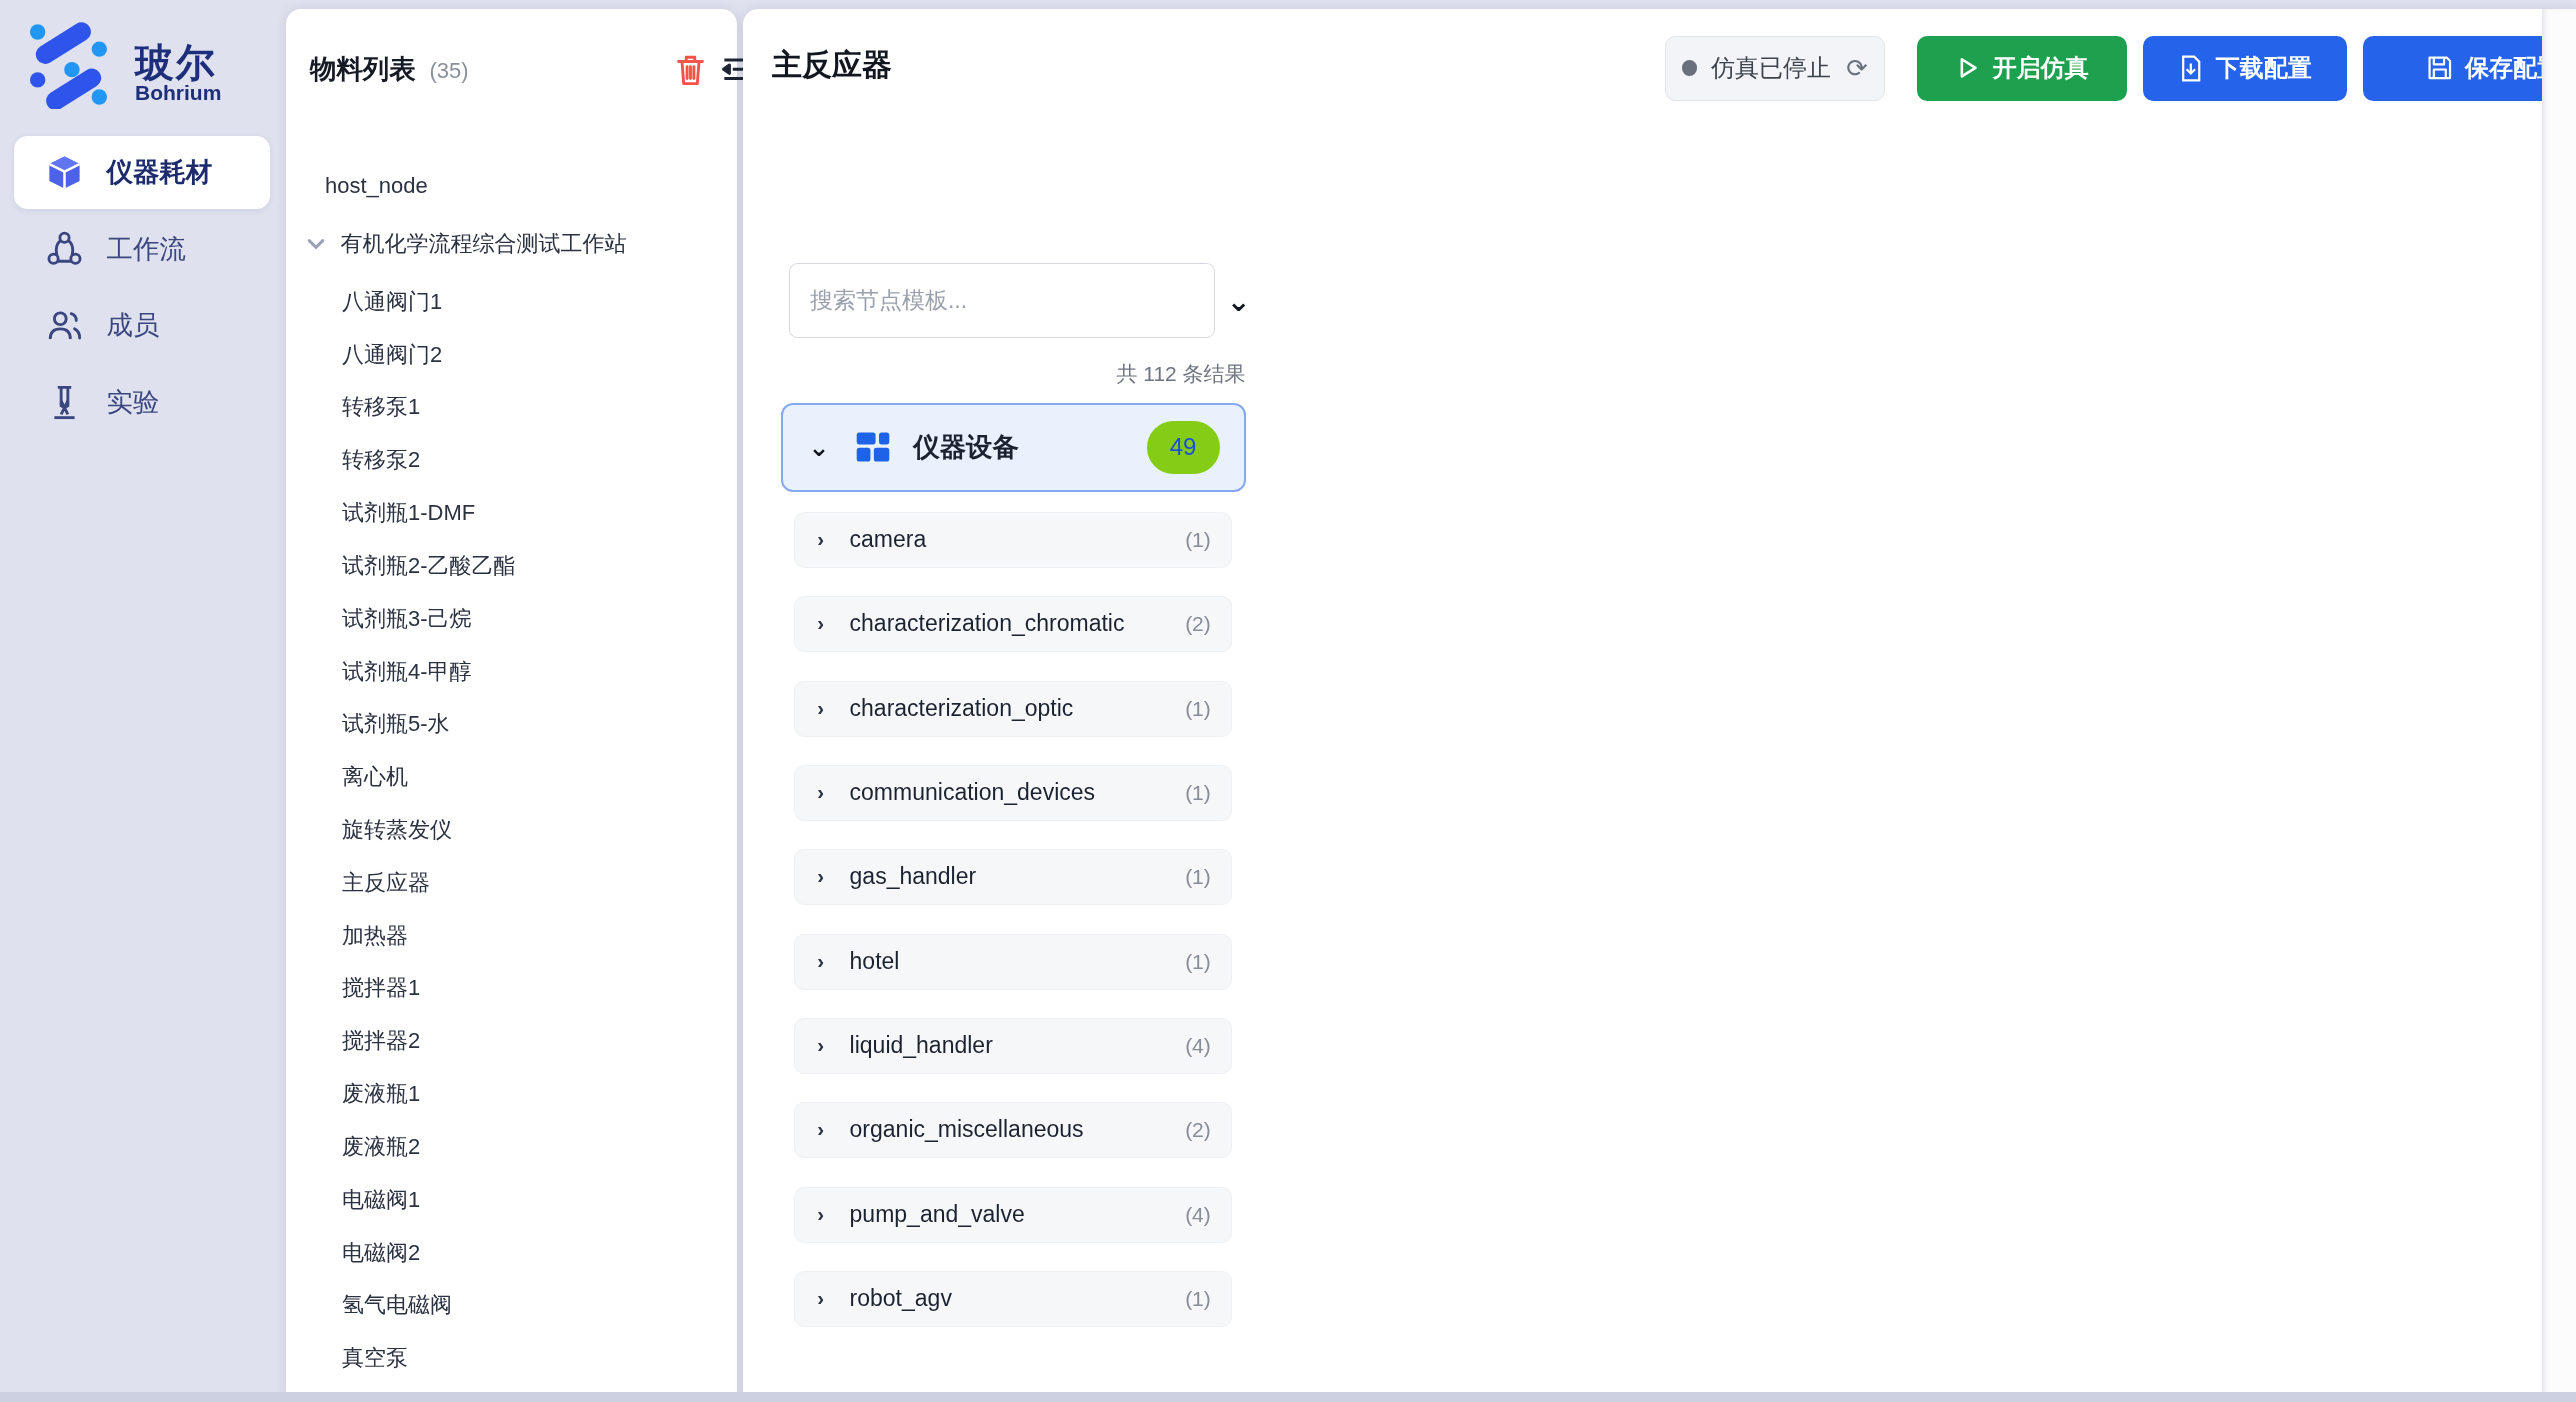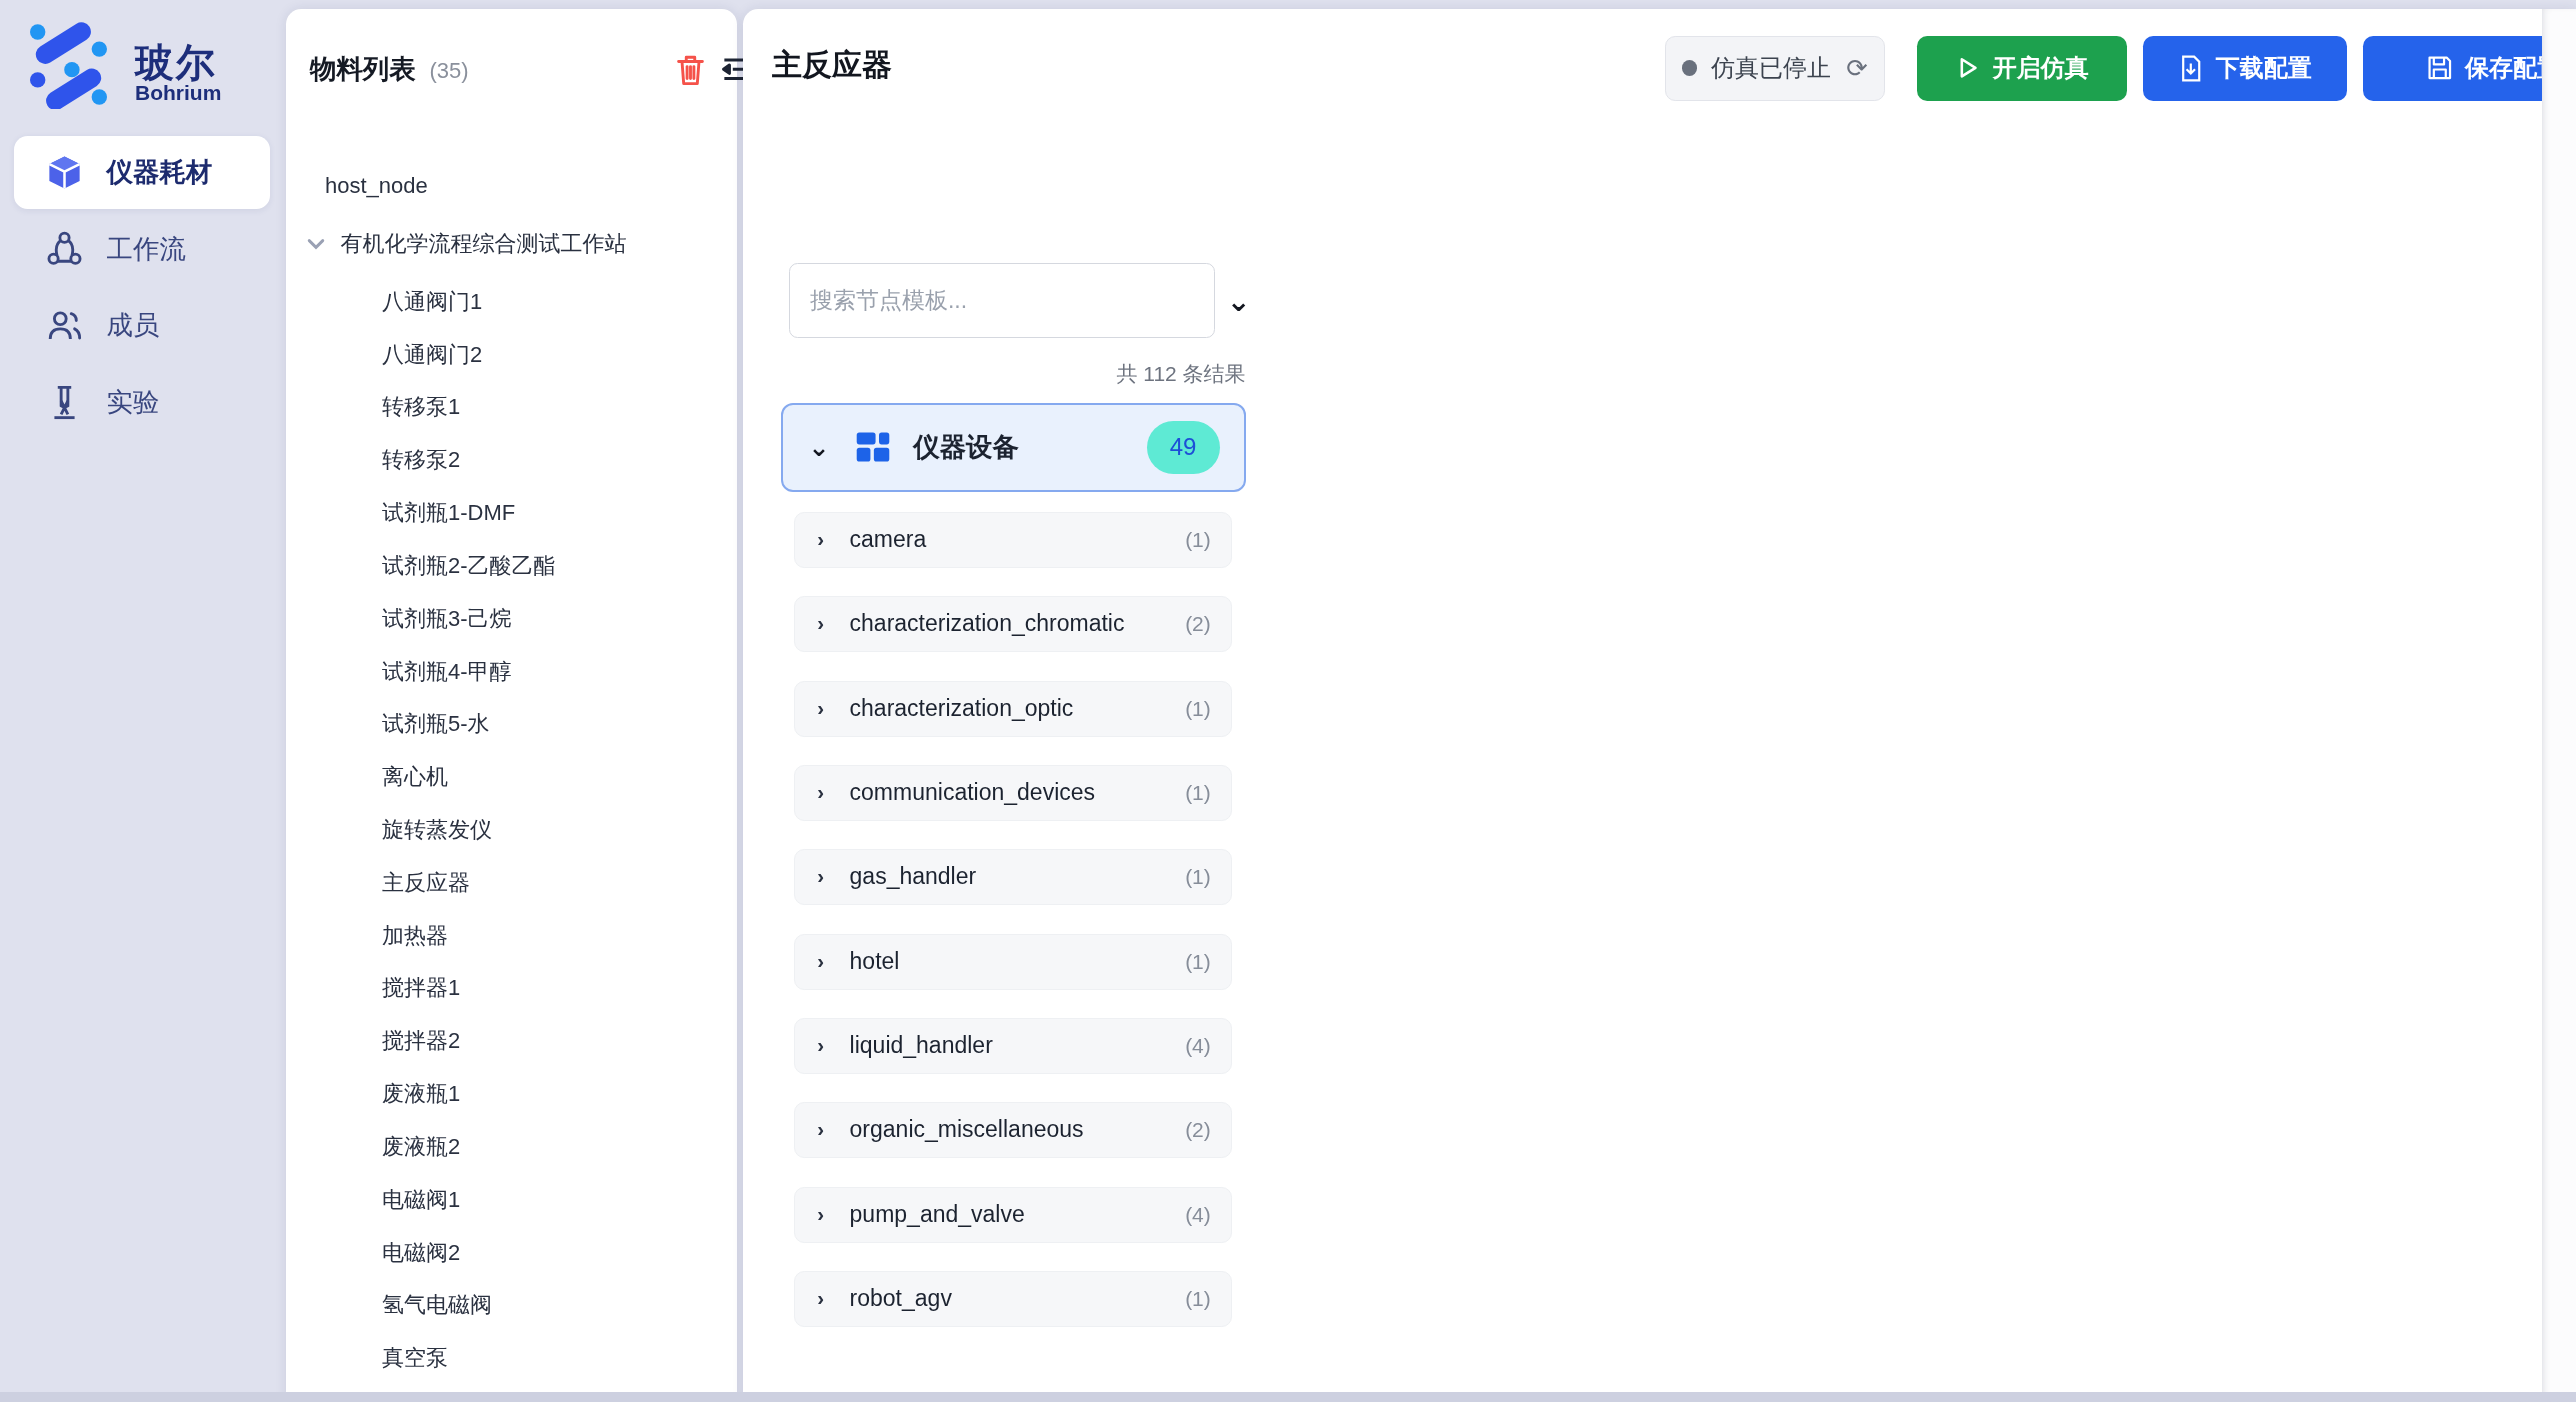--- a/index.html
+++ b/index.html
@@ -29,21 +29,21 @@
   #materials { left:286px; top:8.5px; width:451px; height:1394px; background:#ffffff; border-radius:15.3px 15.3px 0 0; box-shadow:0 0 12px rgba(30,40,90,.10); }
   #mat-header { left:24px; top:43px; width:409px; height:43px;}
   #mat-title { font-size:26.4px; font-weight:bold; color:#151a24; display:inline;}
   #mat-count { font-size:22px; color:#8a909c; margin-left:10.2px; display:inline;}
   #trash-btn { left:365px; top:1.7px; width:31px; height:34px; cursor:pointer;}
   #collapse-btn { left:411px; top:1.7px; width:32px; height:34px; cursor:pointer;}
   .tree-row { left:0; width:451px; height:44px; display:flex; align-items:center; font-size:22px; color:#2a3140; cursor:pointer;}
   .tree-root { padding-left:39px; }
   .tree-station { padding-left:19px; color:#2a3140;}
   .tree-chev { width:22px; height:22px; margin-right:13.6px; }
-  .tree-child { padding-left:96px; }
+  .tree-child { padding-left:56px; }
 
   
   #main { left:743px; top:8.5px; width:1833px; height:1394px; background:#ffffff; border-radius:15.3px 0 0 0; box-shadow:0 0 12px rgba(30,40,90,.10);}
   #page-title { left:29px; top:36px; font-size:30px; font-weight:bold; color:#12161f; }
   .hdr-btn { top:27px; height:65px; border-radius:10.2px; display:flex; align-items:center; justify-content:center; cursor:pointer; font-size:24px; }
   #sim-status { left:922px; width:220px; background:#f3f4f7; border:1.7px solid #e2e4ea; color:#3c434f; }
   #sim-status .dot { width:15.3px; height:15.3px; border-radius:50%; background:#69707d; margin-right:13.6px;}
   #sim-status .refresh { margin-left:15.3px; color:#69707d; font-size:25.6px;}
   #btn-start { left:1174px; width:210px; background:#1da14e; color:#fff; font-weight:bold;text-align:right;}
   #btn-download { left:1400px; width:204px; background:#2563eb; color:#fff; font-weight:bold;}
@@ -56,21 +56,21 @@
   #info-banner .ii { width:34px; height:34px; margin:0 17px 0 19px; flex:none;}
   #search-box { left:20px; top:126px; width:426px; height:75px; border:1.7px solid #d5d8df; border-radius:8.5px; display:flex; align-items:center;}
   #search-box input { border:none; outline:none; font-size:23px; color:#2a3140; width:375px; margin-left:20.4px; font-family:inherit;}
   #search-box input::placeholder { color:#9aa1ad; }
   #tpl-chev { left:458px; top:147px; font-size:29px; color:#12161f; font-weight:bold;}
   #result-count { left:12px; top:223px; width:465px; text-align:right; font-size:21px; color:#6d737f;}
   #cat-active { left:12px; top:266px; width:465px; height:89px; background:#e9f1fd; border:2.6px solid #85a9ef; border-radius:12px; display:flex; align-items:center; cursor:pointer;}
   #cat-active .cchev { font-size:25.6px; color:#12161f; margin-left:25.6px; font-weight:bold;}
   #cat-active .cic { width:36px; height:36px; margin-left:25.6px;}
   #cat-active .clabel { font-size:26.4px; font-weight:bold; color:#1c2330; margin-left:22px;}
-  #cat-badge { position:absolute; right:24px; width:73px; height:53px; background:#5eead4; color:#1d4fd7; border-radius:26.4px; font-size:24px; display:flex;align-items:center;justify-content:center;}
+  #cat-badge { position:absolute; right:24px; width:73px; height:53px; background:#84cc16; color:#1d4fd7; border-radius:26.4px; font-size:24px; display:flex;align-items:center;justify-content:center;}
   .cat-row { left:25.6px; width:438px; height:56px; background:#f6f7f9; border:0.9px solid #eef0f3; border-radius:10.2px; display:flex; align-items:center; cursor:pointer;}
   .cat-row .rchev { font-size:20.4px; color:#2a3140; margin-left:22px; font-weight:bold;}
   .cat-row .rname { font-size:23px; color:#1c2330; margin-left:25.6px;}
   .cat-row .rcount { position:absolute; right:20.4px; font-size:21px; color:#868d99;}
 
   
   #canvas { left:1271px; top:0px; width:1833px; height:1394px; }
   #canvas-bg { left:528px; top:0; width:1305px; height:1394px; background:#fcfcfd; box-shadow:inset 5.1px 0 8.5px -5.1px rgba(20,30,60,.18);}
   #bottom-strip { left:0; top:1392px; width:2576px; height:10.2px; background:#cdd0e0; }
 </style>

